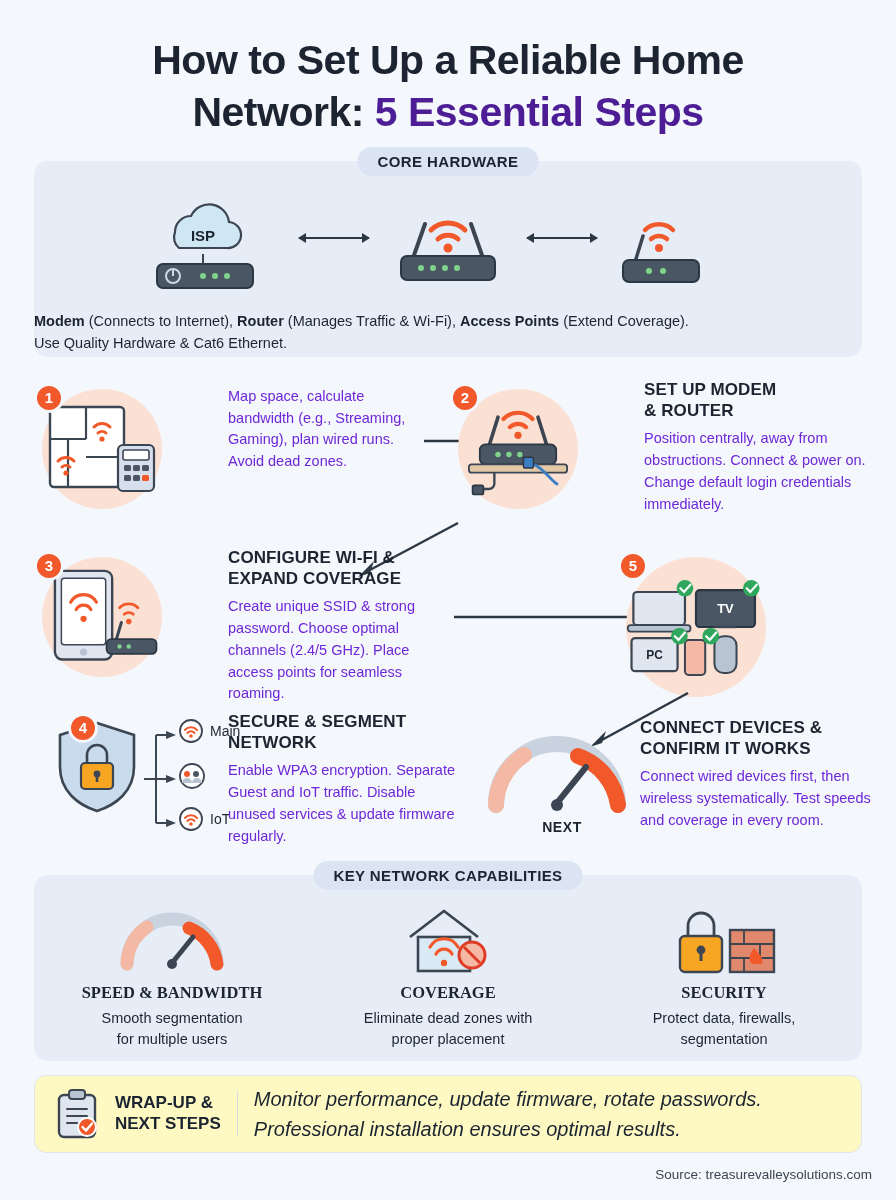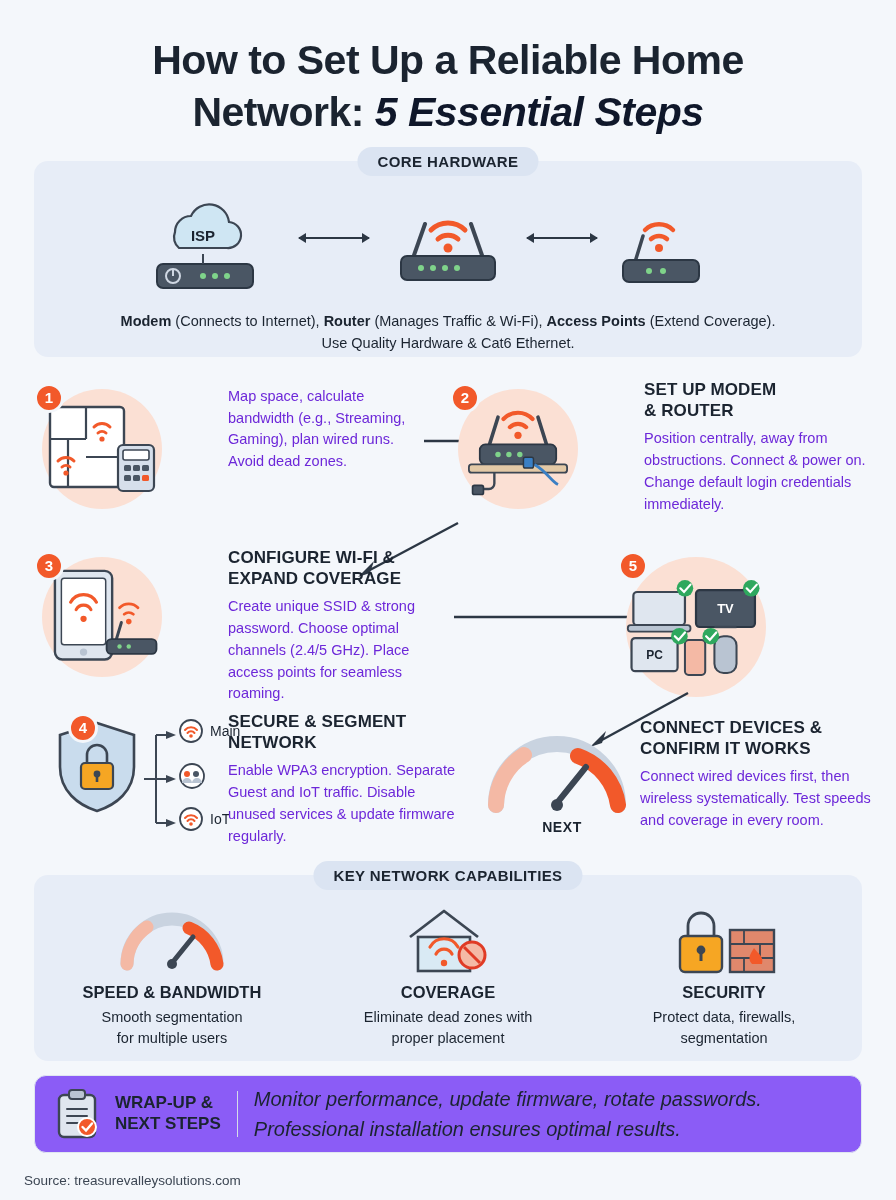--- a/index.html
+++ b/index.html
@@ -14,21 +14,21 @@
 
   
   .title {
     text-align: center;
     padding-top: 34px;
     font-size: 41px;
     font-weight: bold;
     line-height: 1.28;
     letter-spacing: -0.5px;
   }
-  .title .accent { color: #0f172a; font-style: italic; }
+  .title .accent { color: #4c1d95; }
 
   
   .panel {
     background: #e7edf7;
     border-radius: 14px;
     position: relative;
   }
   .panel-tag {
     position: absolute;
     left: 50%; transform: translateX(-50%);
@@ -48,21 +48,21 @@
   .hw-row { display: flex; align-items: center; justify-content: center; gap: 4px; height: 110px; }
   .hw-item { width: 150px; display: flex; flex-direction: column; align-items: flex-start; justify-content: flex-end; height: 108px; position: relative; }
   .arrow-h { width: 70px; height: 2px; background: #2c3744; position: relative; margin-bottom: 8px; }
   .arrow-h:before, .arrow-h:after {
     content:""; position: absolute; top: -4px; width: 0; height: 0;
     border-top: 5px solid transparent; border-bottom: 5px solid transparent;
   }
   .arrow-h:before { left: -1px; border-right: 8px solid #2c3744; }
   .arrow-h:after { right: -1px; border-left: 8px solid #2c3744; }
 
-  .hw-caption { text-align: center; font-size: 14.5px; line-height: 1.5; margin-top: 14px; }
+  .hw-caption { font-size: 14.5px; line-height: 1.5; margin-top: 14px; }
 
   
   #steps { position: relative; margin: 22px 0 0 0; height: 490px; }
   .step { position: absolute; }
   .circle-art {
     width: 120px; height: 120px; border-radius: 50%;
     background: #fbe0d4;
     display: flex; align-items: center; justify-content: center;
     position: relative;
   }
@@ -80,34 +80,34 @@
 
   
   .conn { position: absolute; }
   .conn svg { overflow: visible; }
 
   
   #capabilities { margin: 6px 10px 0 10px; height: 186px; padding-top: 30px; }
   .cap-row { display: flex; }
   .cap { flex: 1; text-align: center; }
   .cap-ico { height: 72px; display: flex; align-items: center; justify-content: center; }
-  .cap-title { font-size: 16.5px; font-weight: bold; margin-top: 6px; }
+  .cap-title { font-size: 16.5px; font-weight: bold; margin-top: 6px; font-family: Liberation Serif, serif; }
   .cap-desc { font-size: 14.5px; line-height: 1.42; margin-top: 5px; }
 
   
   #wrapup {
     margin: 14px 10px 0 10px; height: 78px;
-    background: #8b5cf6; border: 1px solid #dfe6f0; border-radius: 12px;
+    background: #fef9c3; border: 1px solid #dfe6f0; border-radius: 12px;
     display: flex; align-items: center; padding: 0 20px; gap: 16px;
   }
   .wrap-title { font-size: 17px; font-weight: bold; line-height: 1.22; }
   .wrap-divider { width: 1px; height: 46px; background: #d4dce8; }
   .wrap-text { font-size: 20px; line-height: 1.5; font-style: italic; }
 
-  .source { text-align: left; font-size: 13.5px; color: #3c4653; margin-top: 20px; }
+  .source { text-align: right; font-size: 13.5px; color: #3c4653; margin-top: 14px; }
 
   svg { display: block; }
 </style>
 </head>
 <body>
 
 <div class="page">
 
   <h1 class="title">
     <span>How to Set Up a Reliable Home</span><br>

